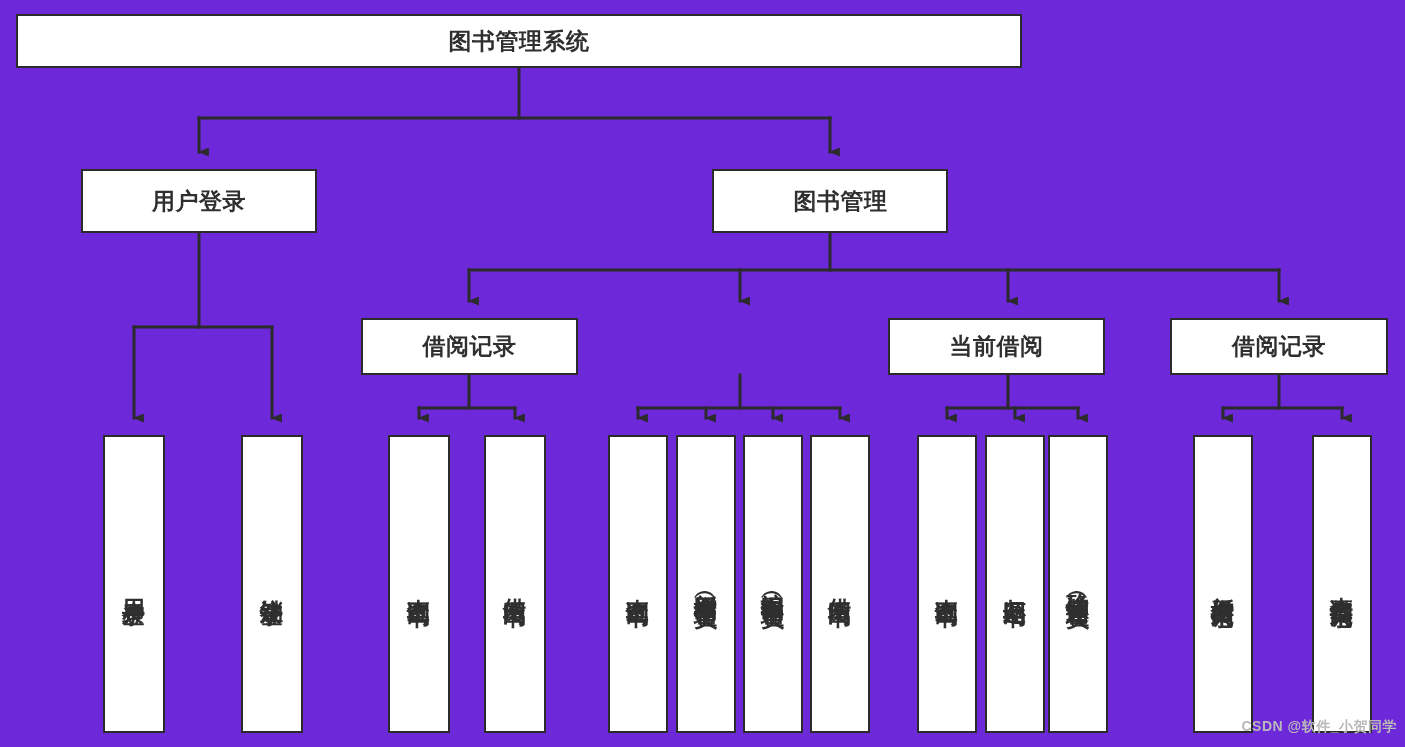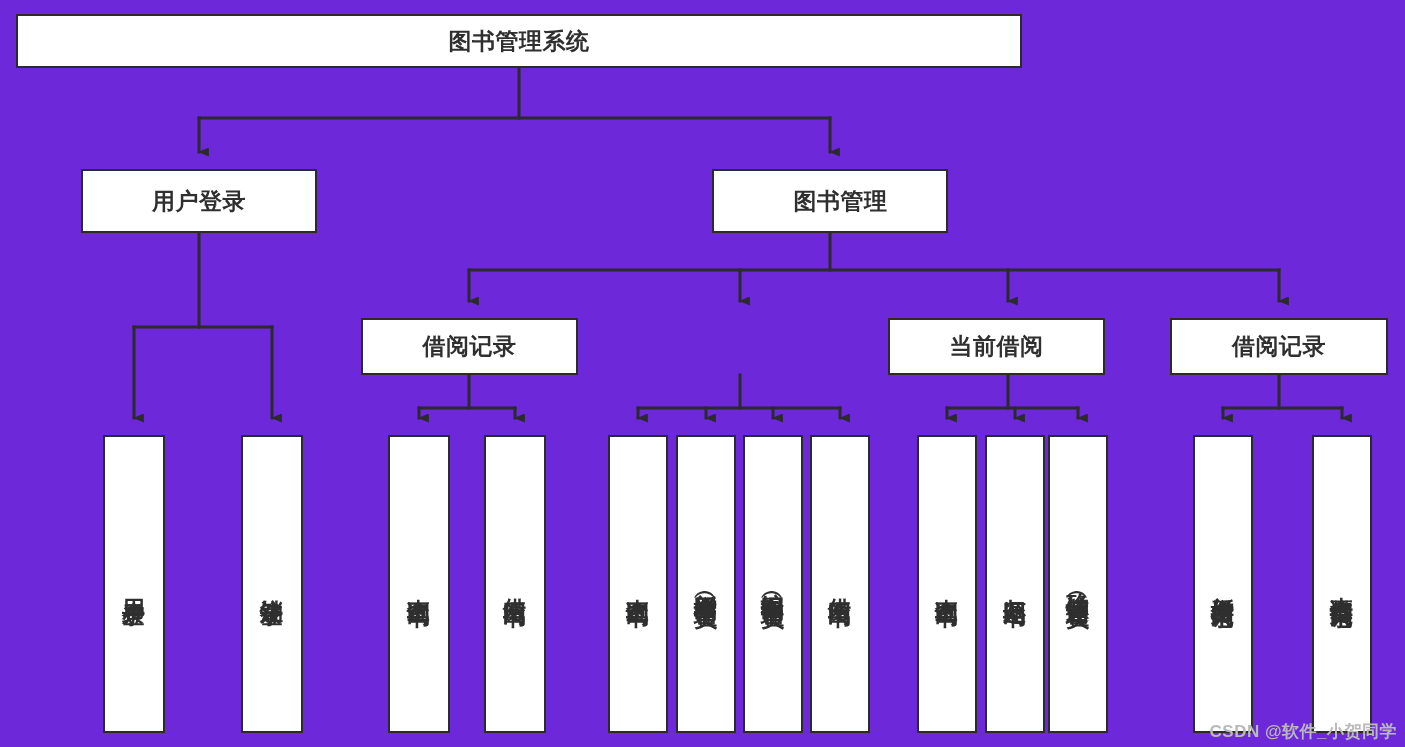--- a/index.html
+++ b/index.html
@@ -52,22 +52,22 @@
     display: block;
   }
   .node.v .label {
     writing-mode: vertical-rl;
     text-orientation: upright;
     white-space: normal;
   }
   #watermark {
     position: absolute;
     right: 8px;
-    bottom: 4px;
-    font-size: 17px;
+    bottom: 11px;
+    font-size: 14px;
     color: #b9b9b9;
     letter-spacing: 0.5px;
     user-select: none;
     white-space: nowrap;
   }
 </style>
 </head>
 <body>
 
 <div id="canvas">

